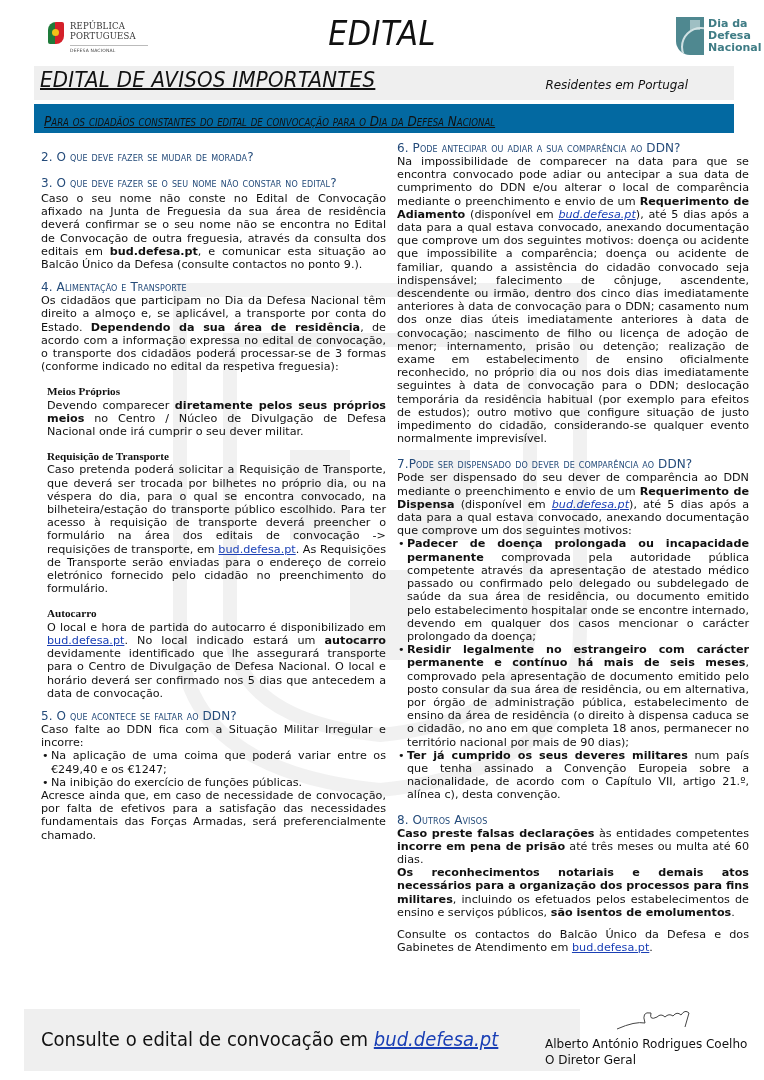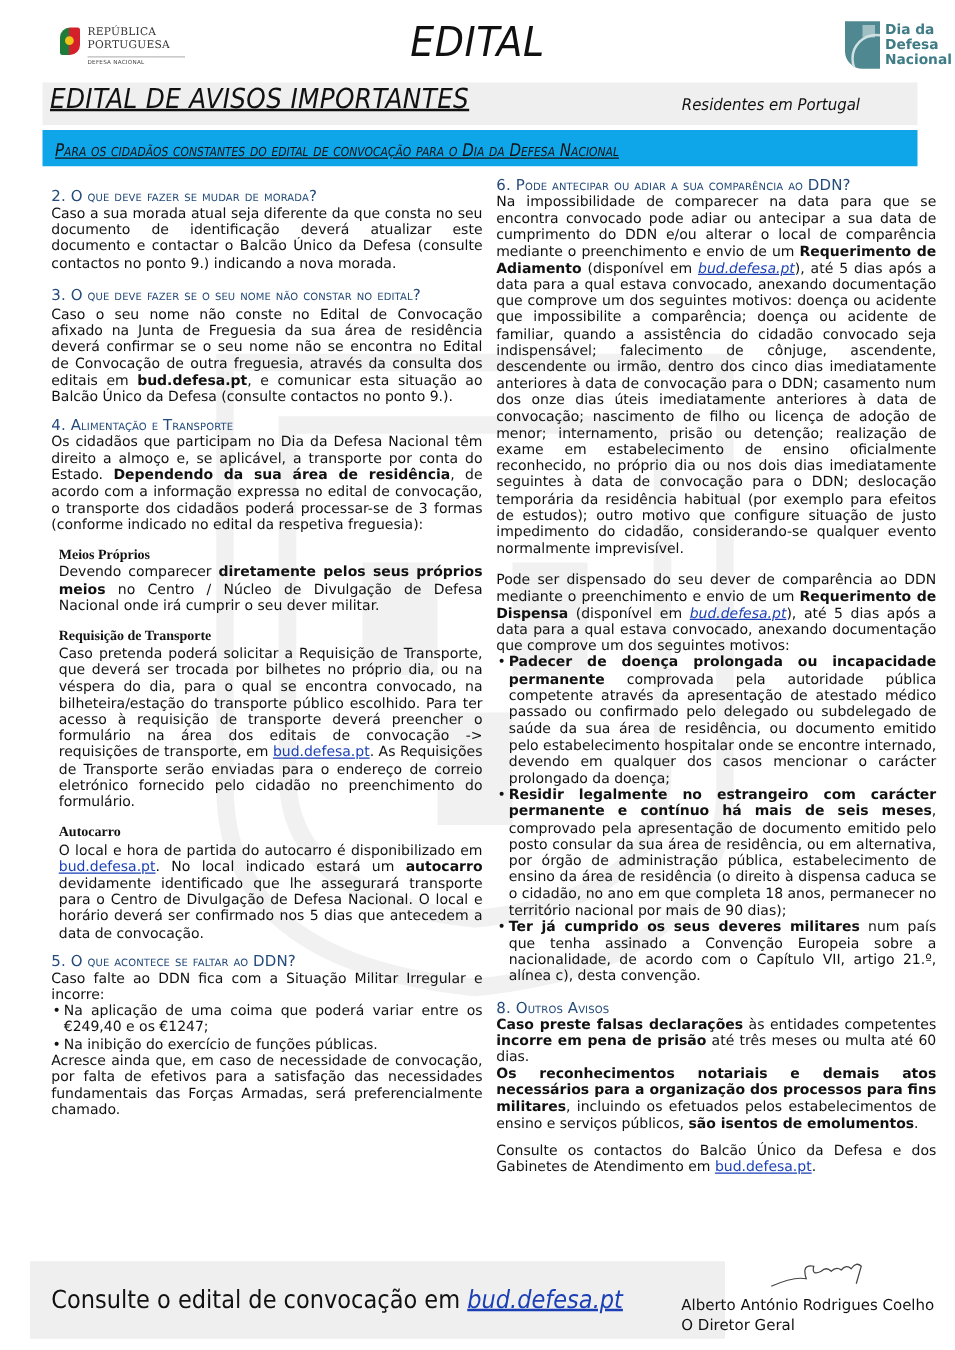--- a/index.html
+++ b/index.html
@@ -19,21 +19,21 @@
   .ddn-logo { position: absolute; left: 644px; top: 17px; width: 100px; height: 40px; margin-left: 32px; }
   .ddn-emblem { position: absolute; left: 0; top: 0; width: 28px; height: 38px; background: #4f8890; border-radius: 0 0 0 14px; overflow: hidden; }
   .ddn-emblem::before { content: ""; position: absolute; left: 5px; top: 10px; width: 36px; height: 36px; border-radius: 50%; border: 2px solid #cfe0e2; }
   .ddn-emblem::after { content: ""; position: absolute; left: 14px; top: 3px; width: 10px; height: 10px; background: #d5e4e6; opacity: 0.6; }
   .ddn-text { position: absolute; left: 32px; top: 1px; font-weight: bold; font-size: 11px; line-height: 12px; color: #3f7c85; }
 
   .banner1 { position: absolute; left: 34px; top: 66px; width: 700px; height: 34px; background: #efefef; }
   .banner1-title { position: absolute; left: 6px; top: 1px; font-style: italic; font-size: 22px; text-decoration: underline; text-decoration-thickness: 1.5px; color: #111; letter-spacing: 0.3px; transform: scaleX(0.9); transform-origin: left; white-space: nowrap; }
   .banner1-sub { position: absolute; right: 46px; top: 11px; font-style: italic; font-size: 13px; color: #111; transform: scaleX(0.92); transform-origin: right; white-space: nowrap; }
 
-  .banner2 { position: absolute; left: 34px; top: 104px; width: 700px; height: 29px; background: #0ea5e9; }
+  .banner2 { position: absolute; left: 34px; top: 104px; width: 700px; height: 29px; background: #0369a1; }
   .banner2-title { position: absolute; left: 10px; top: 9px; font-style: italic; font-size: 14px; text-decoration: underline; color: #111; font-variant: small-caps; white-space: nowrap; transform: scaleX(0.86); transform-origin: left; }
 
   .watermark { position: absolute; left: 140px; top: 250px; width: 480px; height: 560px; opacity: 0.08; pointer-events: none; }
 
   .col { position: absolute; font-size: 11.2px; line-height: 13.2px; color: #111; }
   .col-left { left: 41px; top: 141px; width: 345px; }
   .col-right { left: 397px; top: 141px; width: 352px; }
 
   .sec-h { color: #244b7a; font-size: 12px; line-height: 14px; font-variant: small-caps; letter-spacing: 0.1px; white-space: nowrap; }
   .sec-h .num { font-variant: normal; }
@@ -101,21 +101,20 @@
     <rect x="270" y="200" width="60" height="90"></rect>
     <rect x="210" y="320" width="60" height="90"></rect>
   </g>
 </svg>
 
 <div class="col col-left">
   <div class="gap"></div>
 
   <section>
     <div class="sec-h"><span class="num">2.</span> <span>O que deve fazer se mudar de morada?</span></div>
-    <div class="p">Caso a sua morada atual seja diferente da que consta no seu documento de identificação deverá atualizar este documento e contactar o Balcão Único da Defesa (consulte contactos no ponto 9.) indicando a nova morada.</div>
   </section>
   <div class="gap" style="height:12px"></div>
 
   <section>
     <div class="sec-h" style="margin-bottom:2px"><span class="num">3.</span> <span>O que deve fazer se o seu nome não constar no edital?</span></div>
     <div class="p"><span>Caso o seu nome não conste no Edital de Convocação afixado na Junta de Freguesia da sua área de residência deverá confirmar se o seu nome não se encontra no Edital de Convocação de outra freguesia, através da consulta dos editais em </span><span class="b">bud.defesa.pt</span><span>, e comunicar esta situação ao Balcão Único da Defesa (consulte contactos no ponto 9.).</span></div>
   </section>
   <div class="gap"></div>
 
   <section>
@@ -145,20 +144,21 @@
 </div>
 
 <div class="col col-right">
   <section>
     <div class="sec-h"><span class="num">6.</span> <span>Pode antecipar ou adiar a sua comparência ao DDN?</span></div>
     <div class="p"><span>Na impossibilidade de comparecer na data para que se encontra convocado pode adiar ou antecipar a sua data de cumprimento do DDN e/ou alterar o local de comparência mediante o preenchimento e envio de um </span><span class="b">Requerimento de Adiamento</span><span> (disponível em </span><a class="link-i">bud.defesa.pt</a><span>), até 5 dias após a data para a qual estava convocado, anexando documentação que comprove um dos seguintes motivos: doença ou acidente que impossibilite a comparência; doença ou acidente de familiar, quando a assistência do cidadão convocado seja indispensável; falecimento de cônjuge, ascendente, descendente ou irmão, dentro dos cinco dias imediatamente anteriores à data de convocação para o DDN; casamento num dos onze dias úteis imediatamente anteriores à data de convocação; nascimento de filho ou licença de adoção de menor; internamento, prisão ou detenção; realização de exame em estabelecimento de ensino oficialmente reconhecido, no próprio dia ou nos dois dias imediatamente seguintes à data de convocação para o DDN; deslocação temporária da residência habitual (por exemplo para efeitos de estudos); outro motivo que configure situação de justo impedimento do cidadão, considerando-se qualquer evento normalmente imprevisível.</span></div>
   </section>
   <div class="gap" style="height:12px"></div>
 
   <section>
+    <div class="sec-h"><span class="num">7.</span><span>Pode ser dispensado do dever de comparência ao DDN?</span></div>
     <div class="p"><span>Pode ser dispensado do seu dever de comparência ao DDN mediante o preenchimento e envio de um </span><span class="b">Requerimento de Dispensa</span><span> (disponível em </span><a class="link-i">bud.defesa.pt</a><span>), até 5 dias após a data para a qual estava convocado, anexando documentação que comprove um dos seguintes motivos:</span></div>
     <ul class="bul">
       <li><span class="b">Padecer de doença prolongada ou incapacidade permanente</span><span> comprovada pela autoridade pública competente através da apresentação de atestado médico passado ou confirmado pelo delegado ou subdelegado de saúde da sua área de residência, ou documento emitido pelo estabelecimento hospitalar onde se encontre internado, devendo em qualquer dos casos mencionar o carácter prolongado da doença;</span></li>
       <li><span class="b">Residir legalmente no estrangeiro com carácter permanente e contínuo há mais de seis meses</span><span>, comprovado pela apresentação de documento emitido pelo posto consular da sua área de residência, ou em alternativa, por órgão de administração pública, estabelecimento de ensino da área de residência (o direito à dispensa caduca se o cidadão, no ano em que completa 18 anos, permanecer no território nacional por mais de 90 dias);</span></li>
       <li><span class="b">Ter já cumprido os seus deveres militares</span><span> num país que tenha assinado a Convenção Europeia sobre a nacionalidade, de acordo com o Capítulo VII, artigo 21.º, alínea c), desta convenção.</span></li>
     </ul>
   </section>
   <div class="gap" style="height:11px"></div>
 
   <section>

